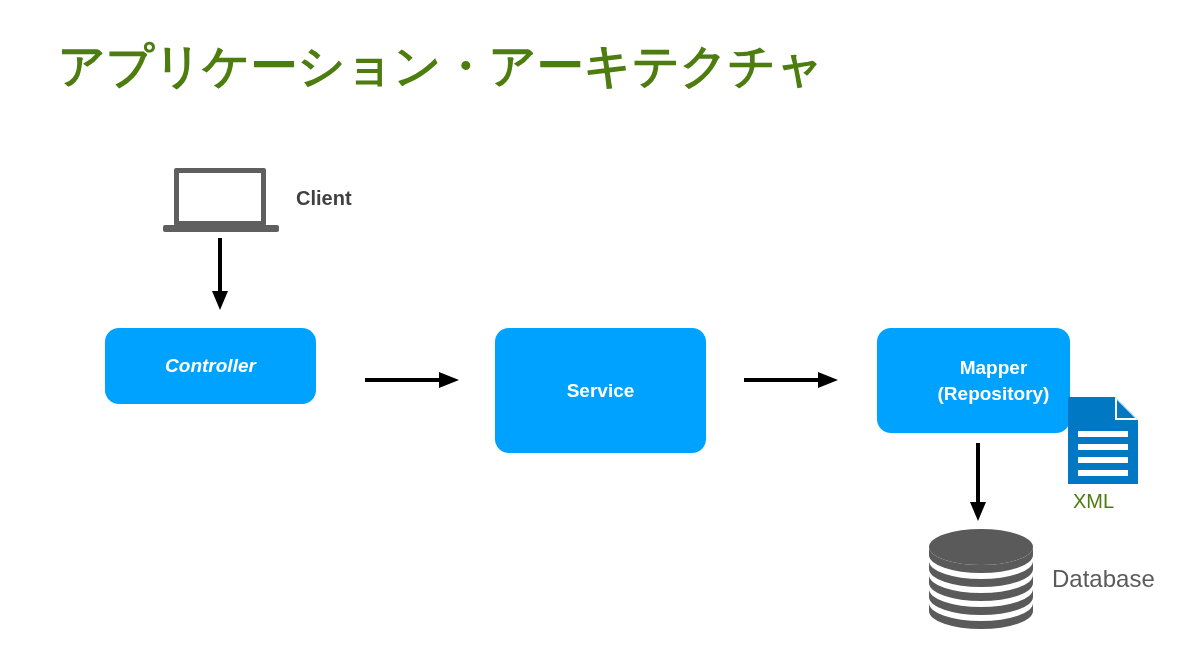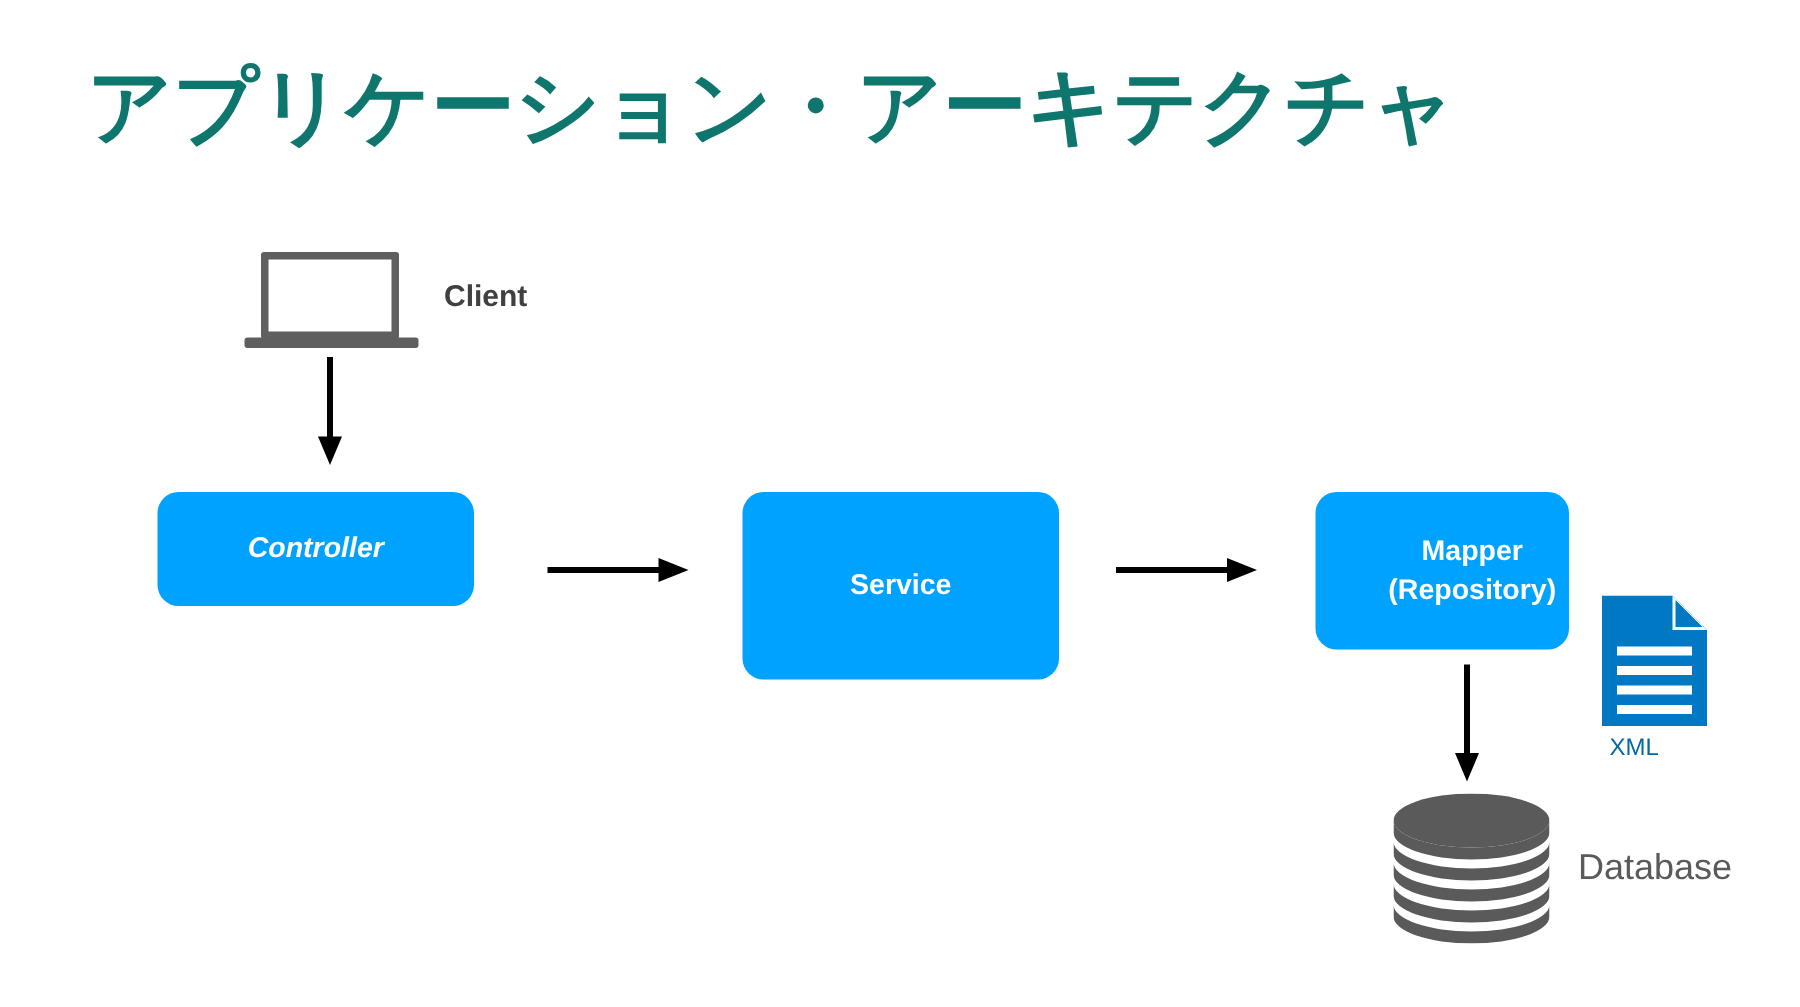--- a/index.html
+++ b/index.html
@@ -19,23 +19,23 @@
     width: 1200px;
     height: 671px;
     background: #ffffff;
   }
 
   
   #diagram-title {
     position: absolute;
     left: 58px;
     top: 40px;
-    font-size: 56px;
+    font-size: 47px;
     font-weight: bold;
-    color: #0f766e;
+    color: #4d7c0f;
     letter-spacing: 0px;
     white-space: nowrap;
     line-height: 1.1;
   }
 
   
   .proc-box {
     position: absolute;
     background: #00A2FF;
     border-radius: 14px;
@@ -44,21 +44,21 @@
     justify-content: center;
     text-align: center;
     color: #ffffff;
     font-weight: bold;
     font-size: 19px;
     line-height: 1.35;
     box-sizing: border-box;
   }
   #box-controller { left: 105px; top: 328px; width: 211px; height: 76px; font-style: italic; }
   #box-service    { left: 495px; top: 328px; width: 211px; height: 125px; }
-  #box-mapper     { left: 877px; top: 328px; width: 169px; height: 105px; z-index: 2; padding-left: 40px; }
+  #box-mapper     { left: 877px; top: 328px; width: 193px; height: 105px; z-index: 2; padding-left: 40px; }
   .proc-box .label-lines { display: block; }
   .proc-box .line2 { display: block; }
 
   
   .arrow-h {
     position: absolute;
     height: 22px;
   }
   .arrow-v {
     position: absolute;
@@ -115,22 +115,22 @@
     left: 1068px;
     top: 397px;
     width: 70px;
     height: 87px;
     z-index: 3;
   }
   #xml-label {
     position: absolute;
     left: 1073px;
     top: 490px;
-    font-size: 16px;
-    color: #0369a1;
+    font-size: 20px;
+    color: #4d7c0f;
     white-space: nowrap;
   }
 
   
   #database-icon {
     position: absolute;
     left: 929px;
     top: 529px;
     width: 104px;
     height: 100px;

